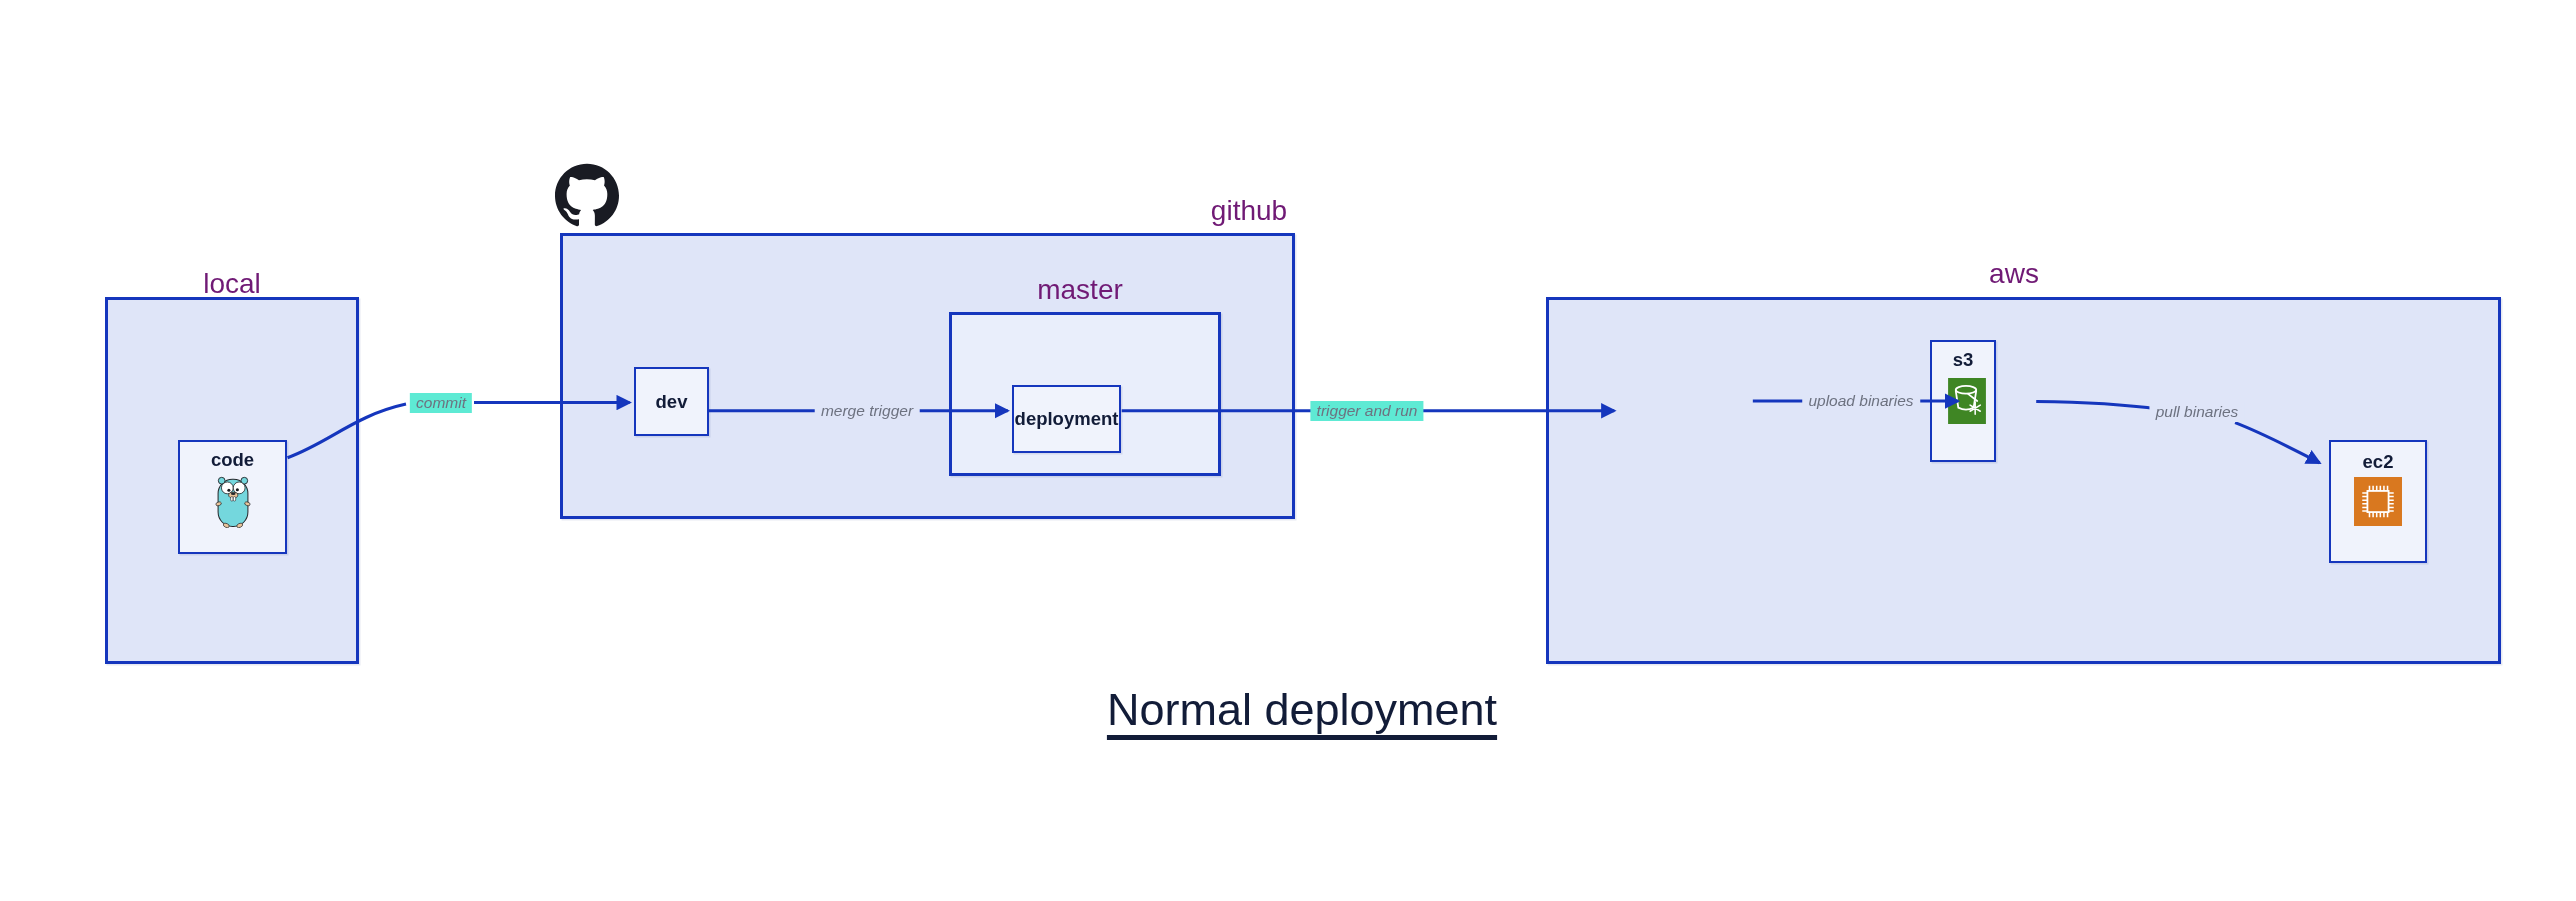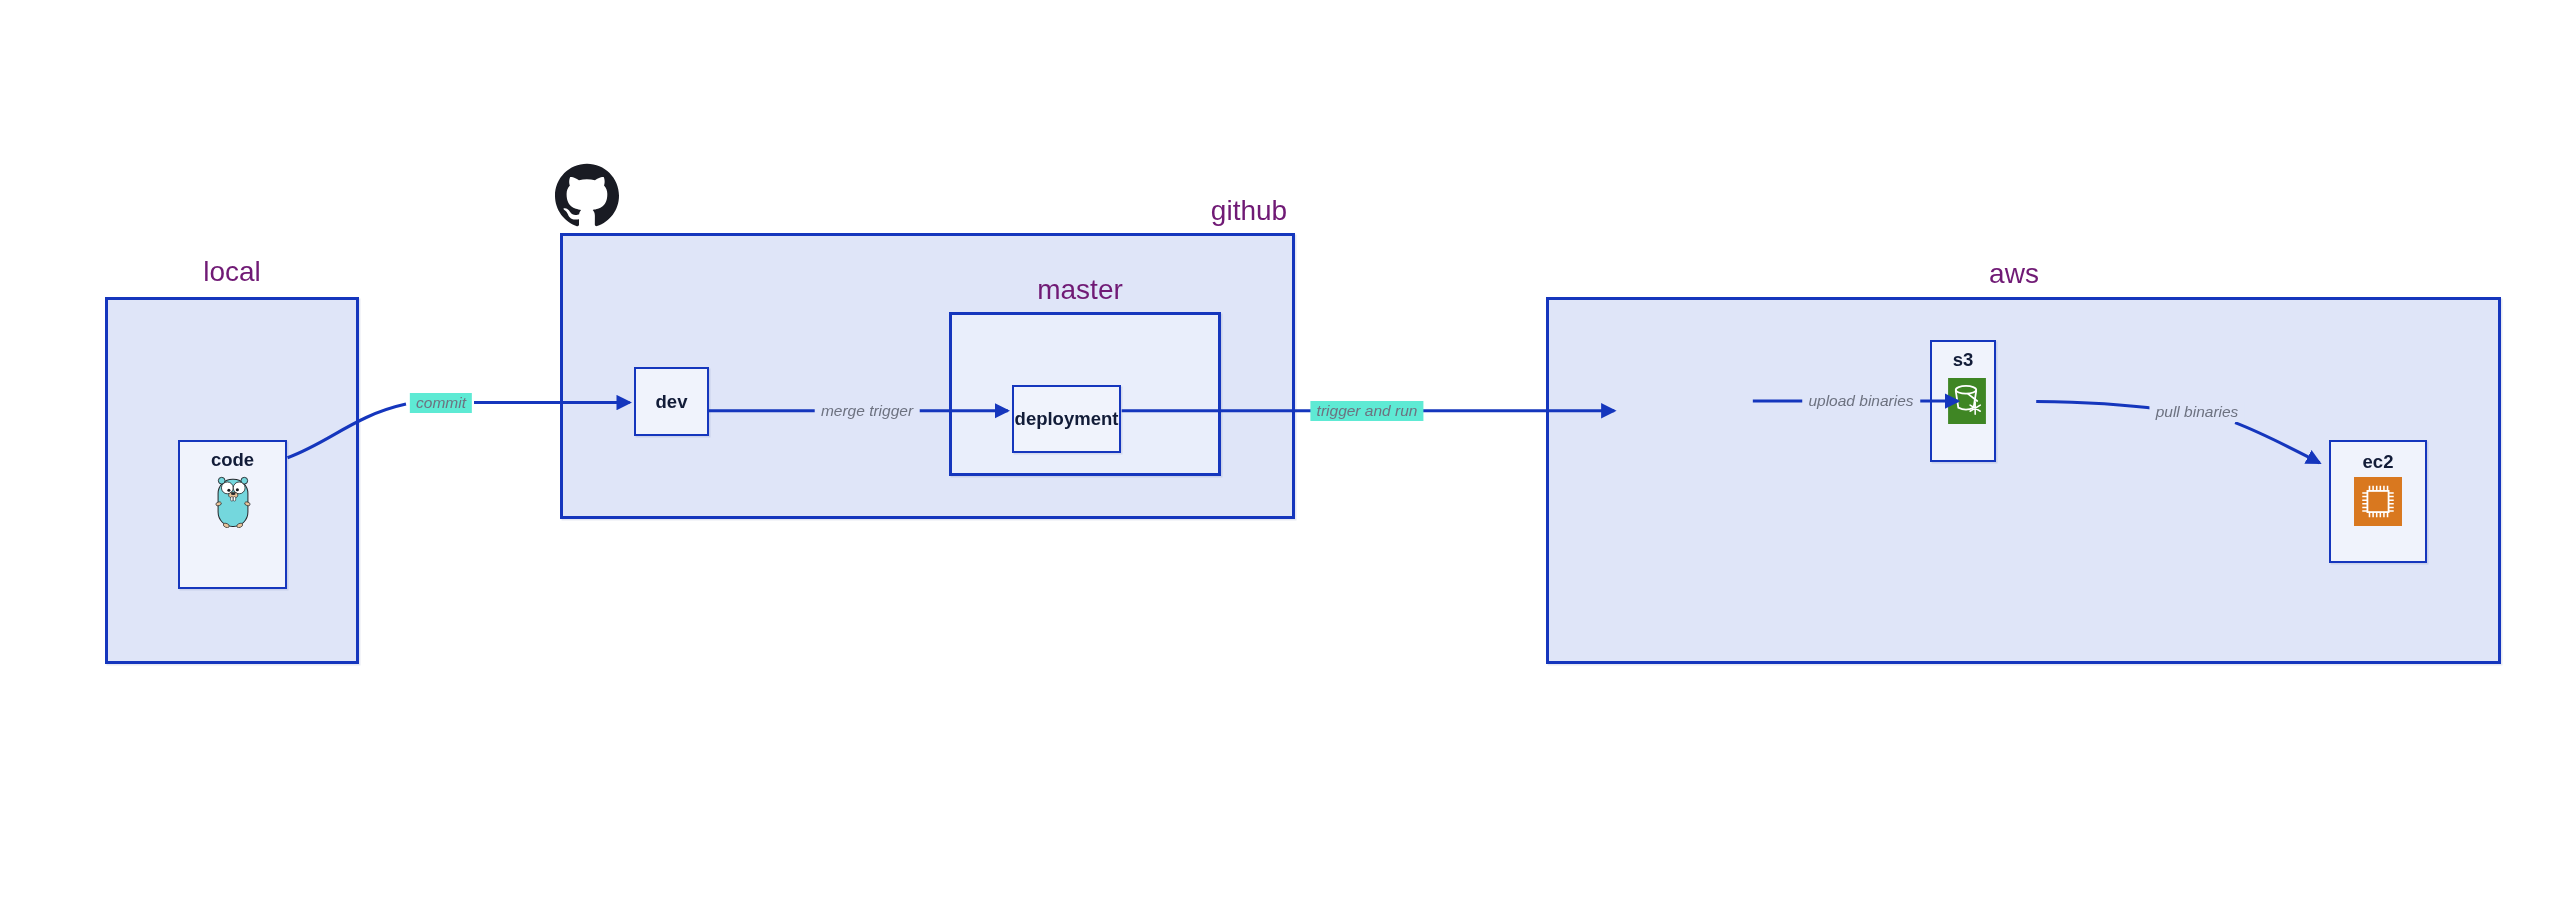--- a/index.html
+++ b/index.html
@@ -33,36 +33,36 @@
   .title{position:absolute;transform:translate(-50%,-50%);font-size:45px;font-weight:500;
          color:#121c38;text-decoration:underline;text-decoration-thickness:4.6px;
          text-underline-offset:10.3px;white-space:nowrap;}
 </style>
 </head>
 <body>
 
 <div class="canvas">
 
   <div class="group" style="left:105px;top:297px;width:254px;height:367px"></div>
-  <div class="glabel" style="left:232px;top:272px">local</div>
+  <div class="glabel" style="left:232px;top:284px">local</div>
 
   <div class="group" style="left:560px;top:233px;width:735px;height:286px"></div>
   <div class="glabel" style="left:1249px;top:211px">github</div>
 
   <div class="group master" style="left:949px;top:312px;width:272px;height:164px"></div>
   <div class="glabel" style="left:1080px;top:290px">master</div>
 
   <div class="group" style="left:1546px;top:297px;width:955px;height:367px"></div>
   <div class="glabel" style="left:2014px;top:274px">aws</div>
 
   <svg class="icon" style="left:555px;top:163px" width="64" height="64" viewBox="0 0 24 24">
     <path fill="#191b23" d="M12 .297c-6.63 0-12 5.373-12 12 0 5.303 3.438 9.8 8.205 11.385.6.113.82-.258.82-.577 0-.285-.01-1.04-.015-2.04-3.338.724-4.042-1.61-4.042-1.61C4.422 18.07 3.633 17.7 3.633 17.7c-1.087-.744.084-.729.084-.729 1.205.084 1.838 1.236 1.838 1.236 1.07 1.835 2.809 1.305 3.495.998.108-.776.417-1.305.76-1.605-2.665-.3-5.466-1.332-5.466-5.93 0-1.31.465-2.38 1.235-3.22-.135-.303-.54-1.523.105-3.176 0 0 1.005-.322 3.3 1.23.96-.267 1.98-.399 3-.405 1.02.006 2.04.138 3 .405 2.28-1.552 3.285-1.23 3.285-1.23.645 1.653.24 2.873.12 3.176.765.84 1.23 1.91 1.23 3.22 0 4.61-2.805 5.625-5.475 5.92.42.36.81 1.096.81 2.22 0 1.606-.015 2.896-.015 3.286 0 .315.21.69.825.57C20.565 22.092 24 17.592 24 12.297c0-6.627-5.373-12-12-12"></path>
   </svg>
 
-  <div class="node" style="left:178px;top:440px;width:109px;height:149px">
+  <div class="node" style="left:178px;top:440px;width:109px;height:114px">
     <div class="nlabel-top">code</div>
     <svg class="icon" style="left:35px;top:32px" width="36" height="54" viewBox="0 0 70 105">
       <rect x="6" y="10" width="58" height="92" rx="28" fill="#74d7dd" stroke="#26282b" stroke-width="2"></rect>
       <circle cx="13" cy="13" r="6.5" fill="#74d7dd" stroke="#26282b" stroke-width="1.8"></circle>
       <circle cx="57" cy="13" r="6.5" fill="#74d7dd" stroke="#26282b" stroke-width="1.8"></circle>
       <circle cx="24" cy="27" r="11.5" fill="#ffffff" stroke="#26282b" stroke-width="1.6"></circle>
       <circle cx="47" cy="27" r="11.5" fill="#ffffff" stroke="#26282b" stroke-width="1.6"></circle>
       <circle cx="27" cy="31.5" r="3" fill="#16181b"></circle>
       <circle cx="43.5" cy="30.5" r="3" fill="#16181b"></circle>
       <ellipse cx="35.5" cy="41" rx="9" ry="5.5" fill="#e9c49b" stroke="#26282b" stroke-width="1.5"></ellipse>
@@ -133,15 +133,16 @@
       <path d="M4338 820 C4395 842, 4448 870, 4502 898" marker-end="url(#arrow)"></path>
     </g>
   </svg>
 
   <div class="elabel on-white" style="left:441px;top:403px">commit</div>
   <div class="elabel on-lav" style="left:867px;top:411px">merge trigger</div>
   <div class="elabel on-white" style="left:1367px;top:411px">trigger and run</div>
   <div class="elabel on-lav" style="left:1861px;top:401px">upload binaries</div>
   <div class="elabel on-lav" style="left:2197px;top:412px">pull binaries</div>
 
+  <div class="title" style="left:1302px;top:710px">Normal deployment</div>
 
 </div>
 
 
 </body></html>

